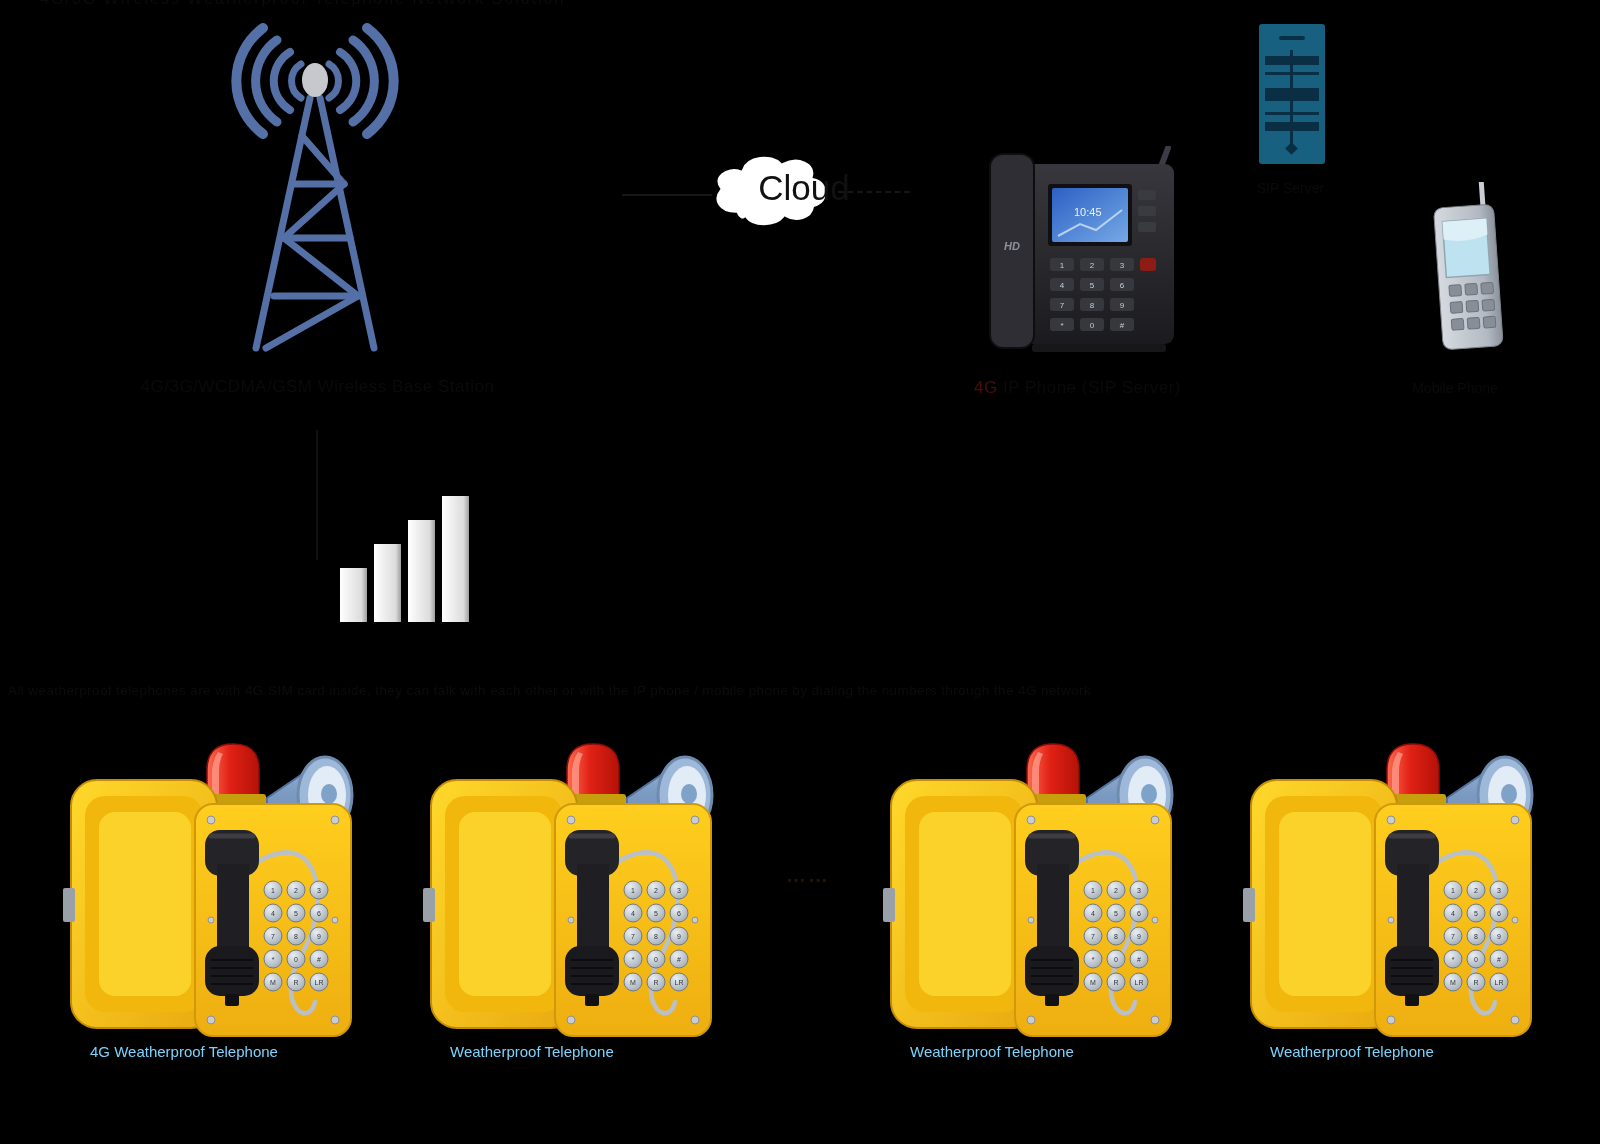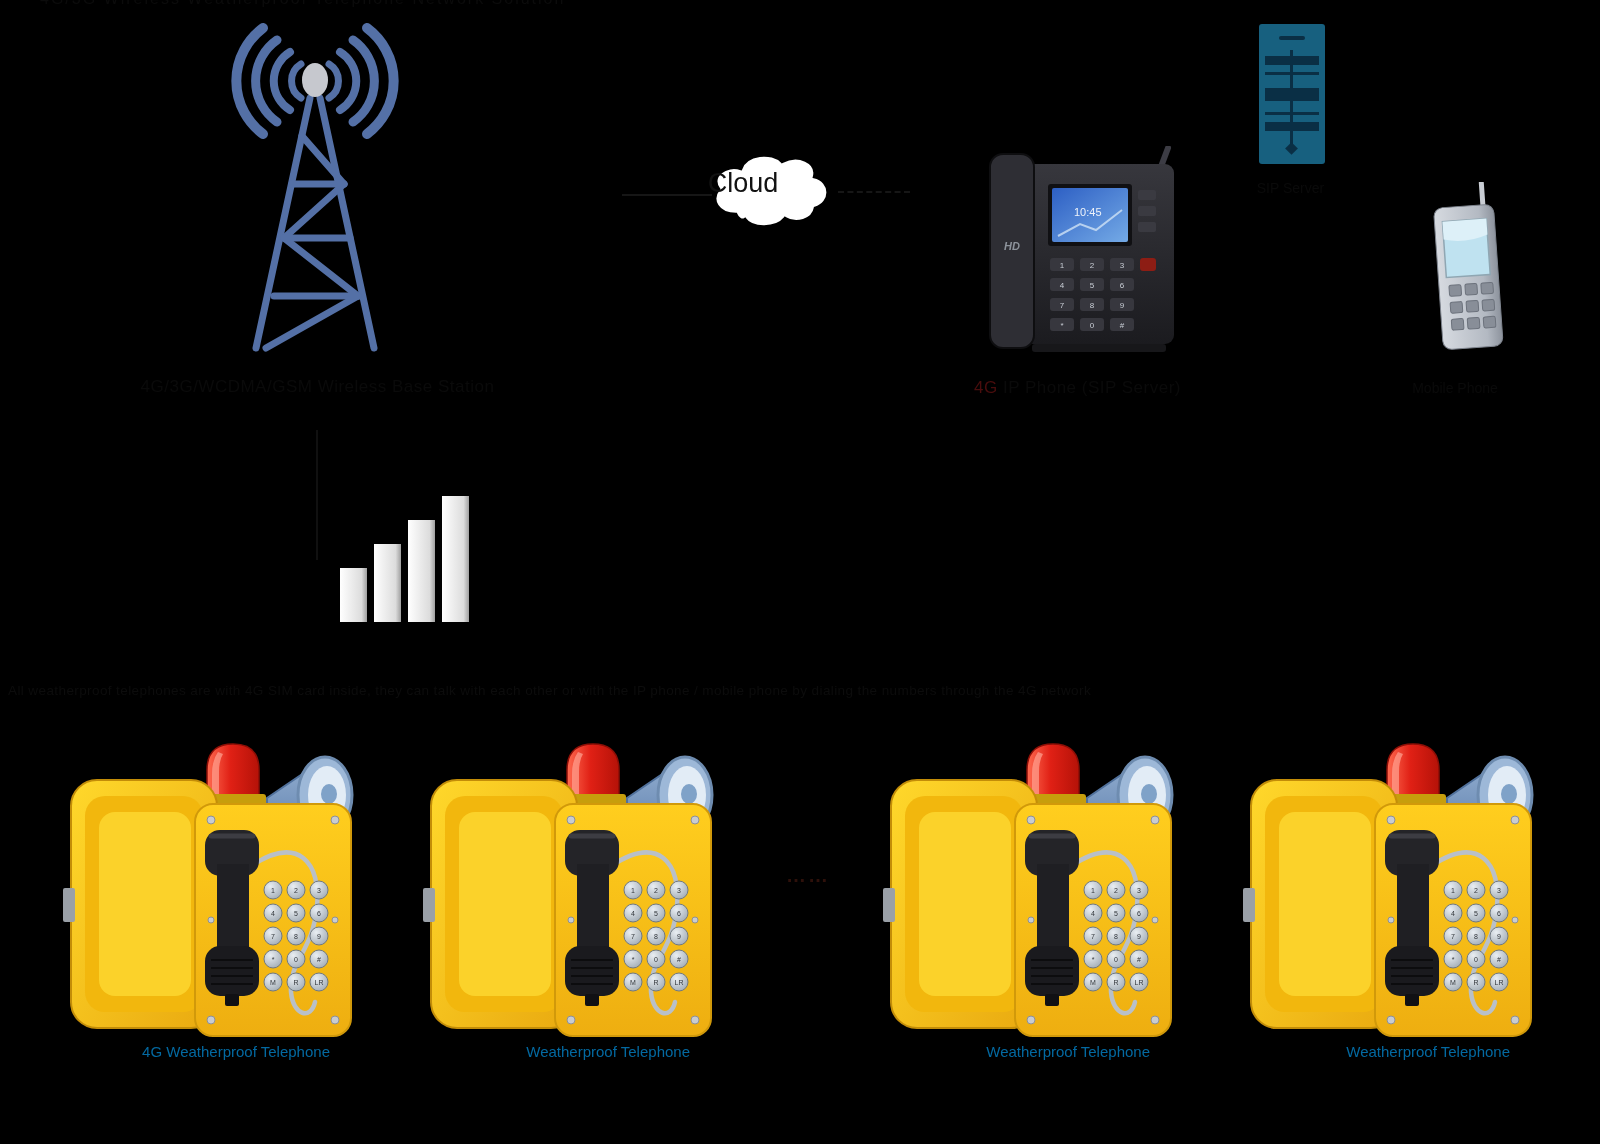--- a/index.html
+++ b/index.html
@@ -1,24 +1,24 @@
 <!DOCTYPE html>
 <html><head>
 <meta charset="utf-8">
 <style>
   html,body{margin:0;padding:0;background:#000;}
   #canvas{position:relative;width:1600px;height:1144px;background:#000;overflow:hidden;
           font-family:"Liberation Sans", sans-serif;}
   .abs{position:absolute;}
   .caption{color:#0a0a0a;font-size:17px;text-align:center;letter-spacing:.5px;white-space:nowrap;}
   .caption-small{color:#0a0a0a;font-size:14px;text-align:center;white-space:nowrap;}
-  .phone-caption{color:#0369a1;font-size:15px;text-align:right;white-space:nowrap;}
+  .phone-caption{color:#7dd3fc;font-size:15px;text-align:left;white-space:nowrap;}
   #top-title{left:40px;top:-10px;width:1400px;color:#0b0b0b;font-size:16px;letter-spacing:2px;white-space:nowrap;}
   #description-line{left:8px;top:683px;width:1560px;color:#0c0c0c;font-size:13.5px;letter-spacing:.4px;white-space:nowrap;overflow:hidden;}
-  #cloud-label{left:678px;top:168px;width:130px;text-align:center;color:#101010;font-size:27px;color:#0e0e0e;}
+  #cloud-label{left:739px;top:168px;width:130px;text-align:center;color:#101010;font-size:35px;color:#0e0e0e;}
   #cloud-label{color:#111;}
   .link-line{height:0;border-top:2px solid #161616;}
   .link-line.dashed{border-top-style:dashed;}
   #ellipsis-label{left:768px;top:864px;width:80px;text-align:center;color:#2e100a;font-size:20px;font-weight:bold;letter-spacing:2px;}
   .vline{width:2px;background:#101010;}
 </style>
 </head>
 <body>
 
 <div id="canvas">

